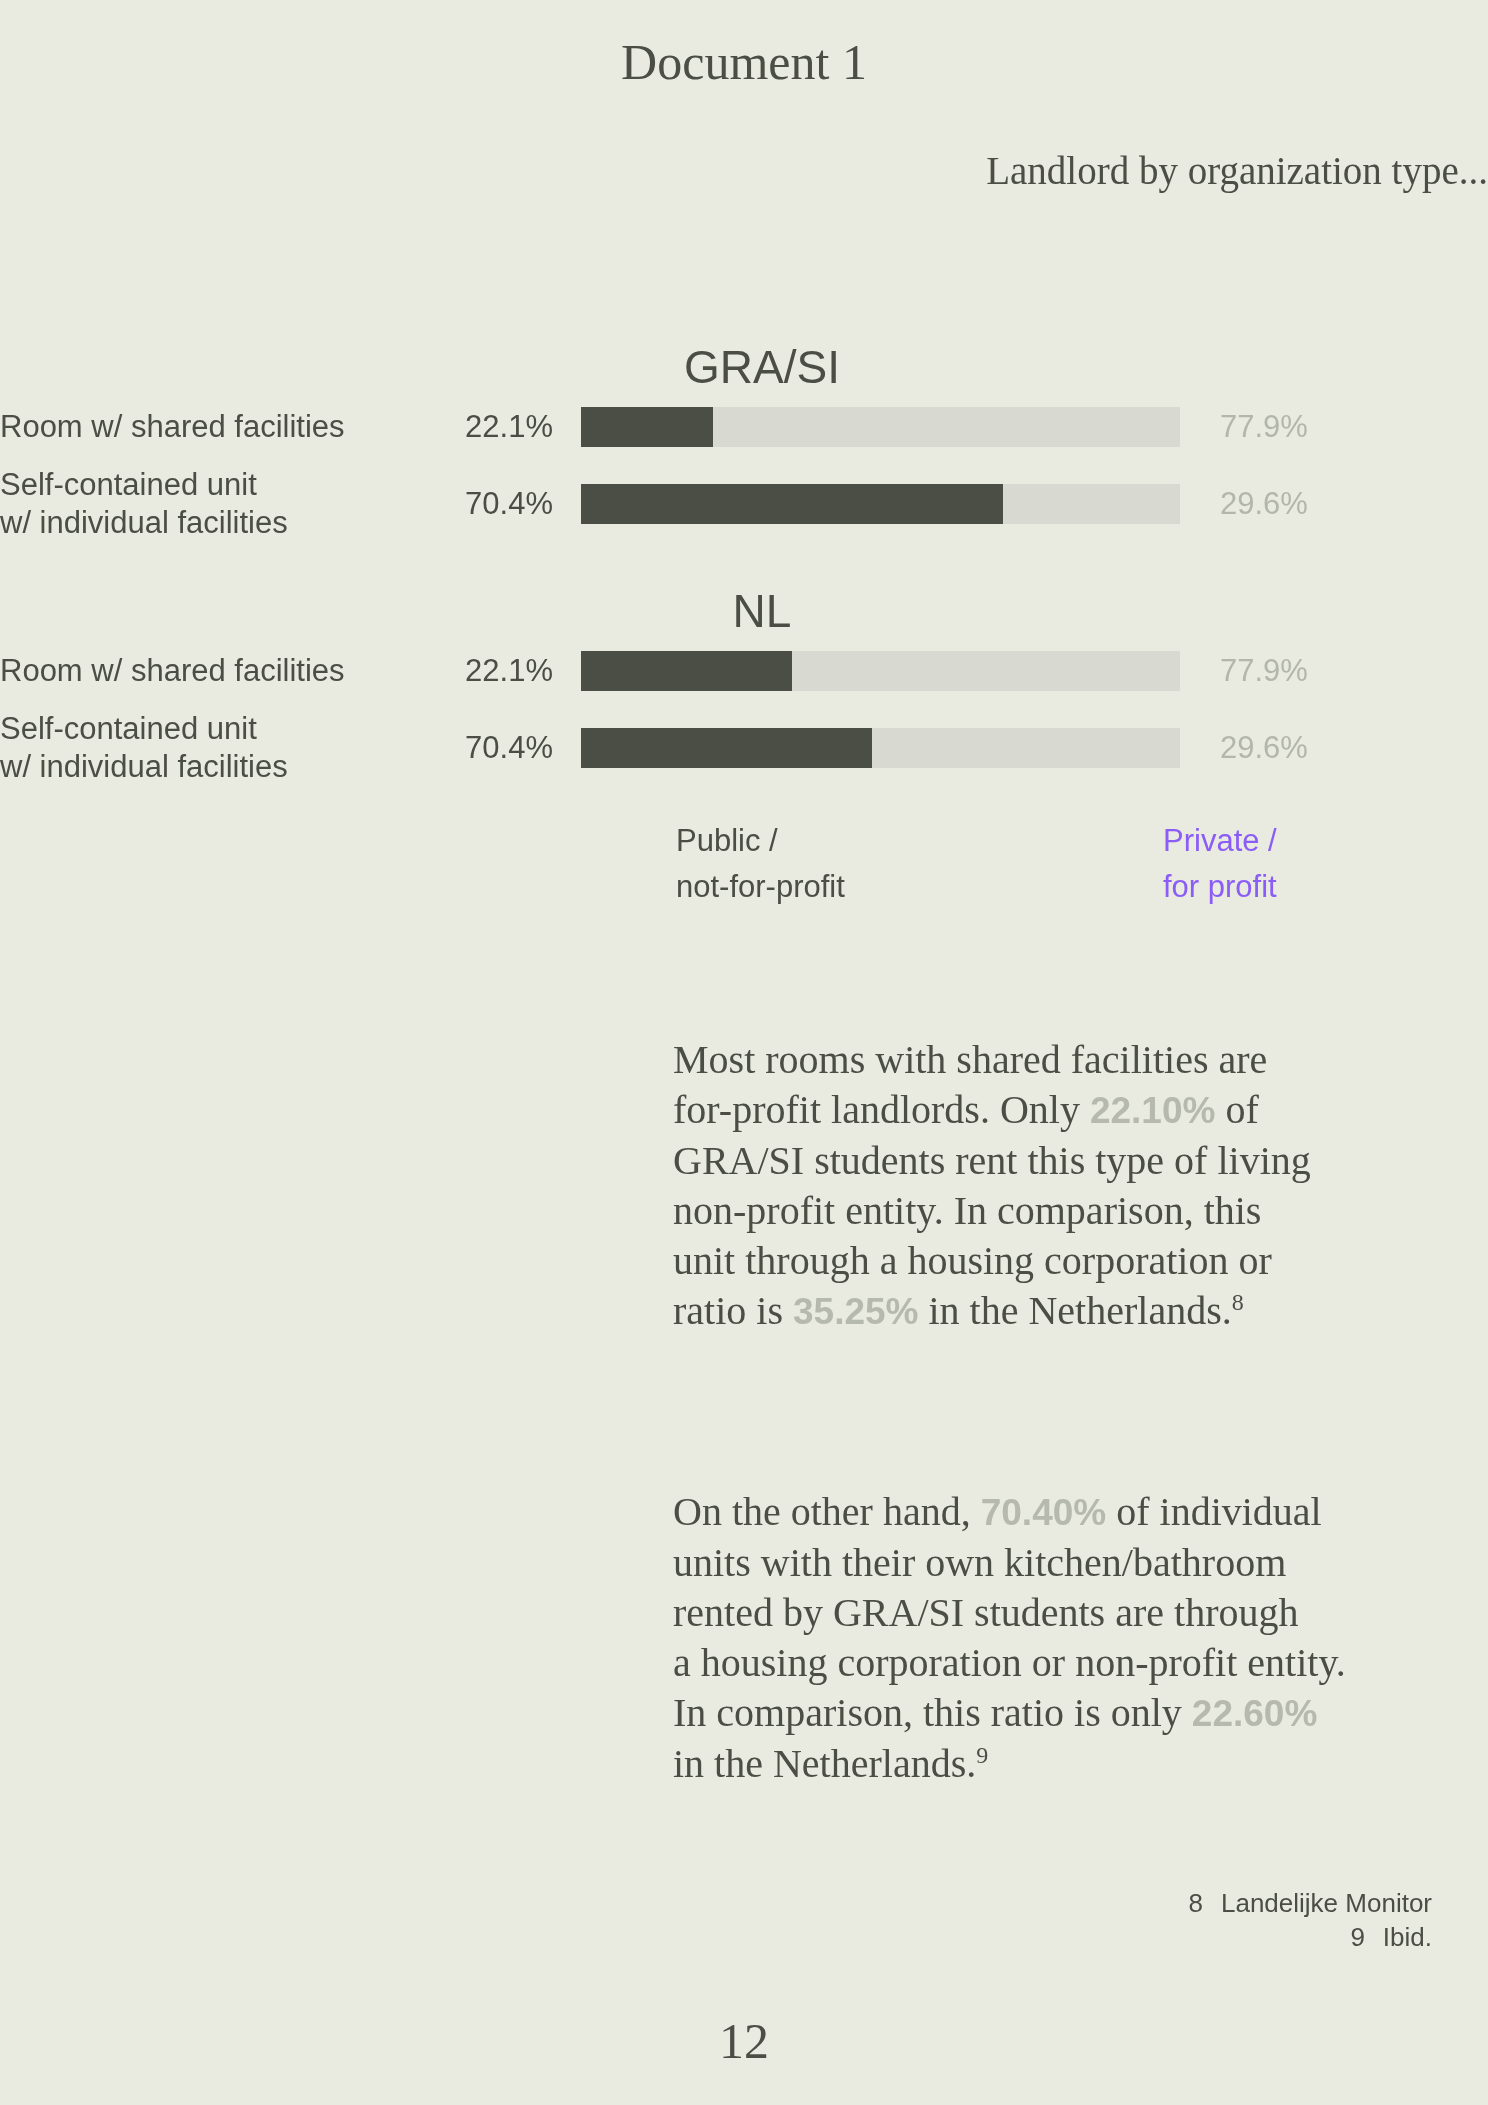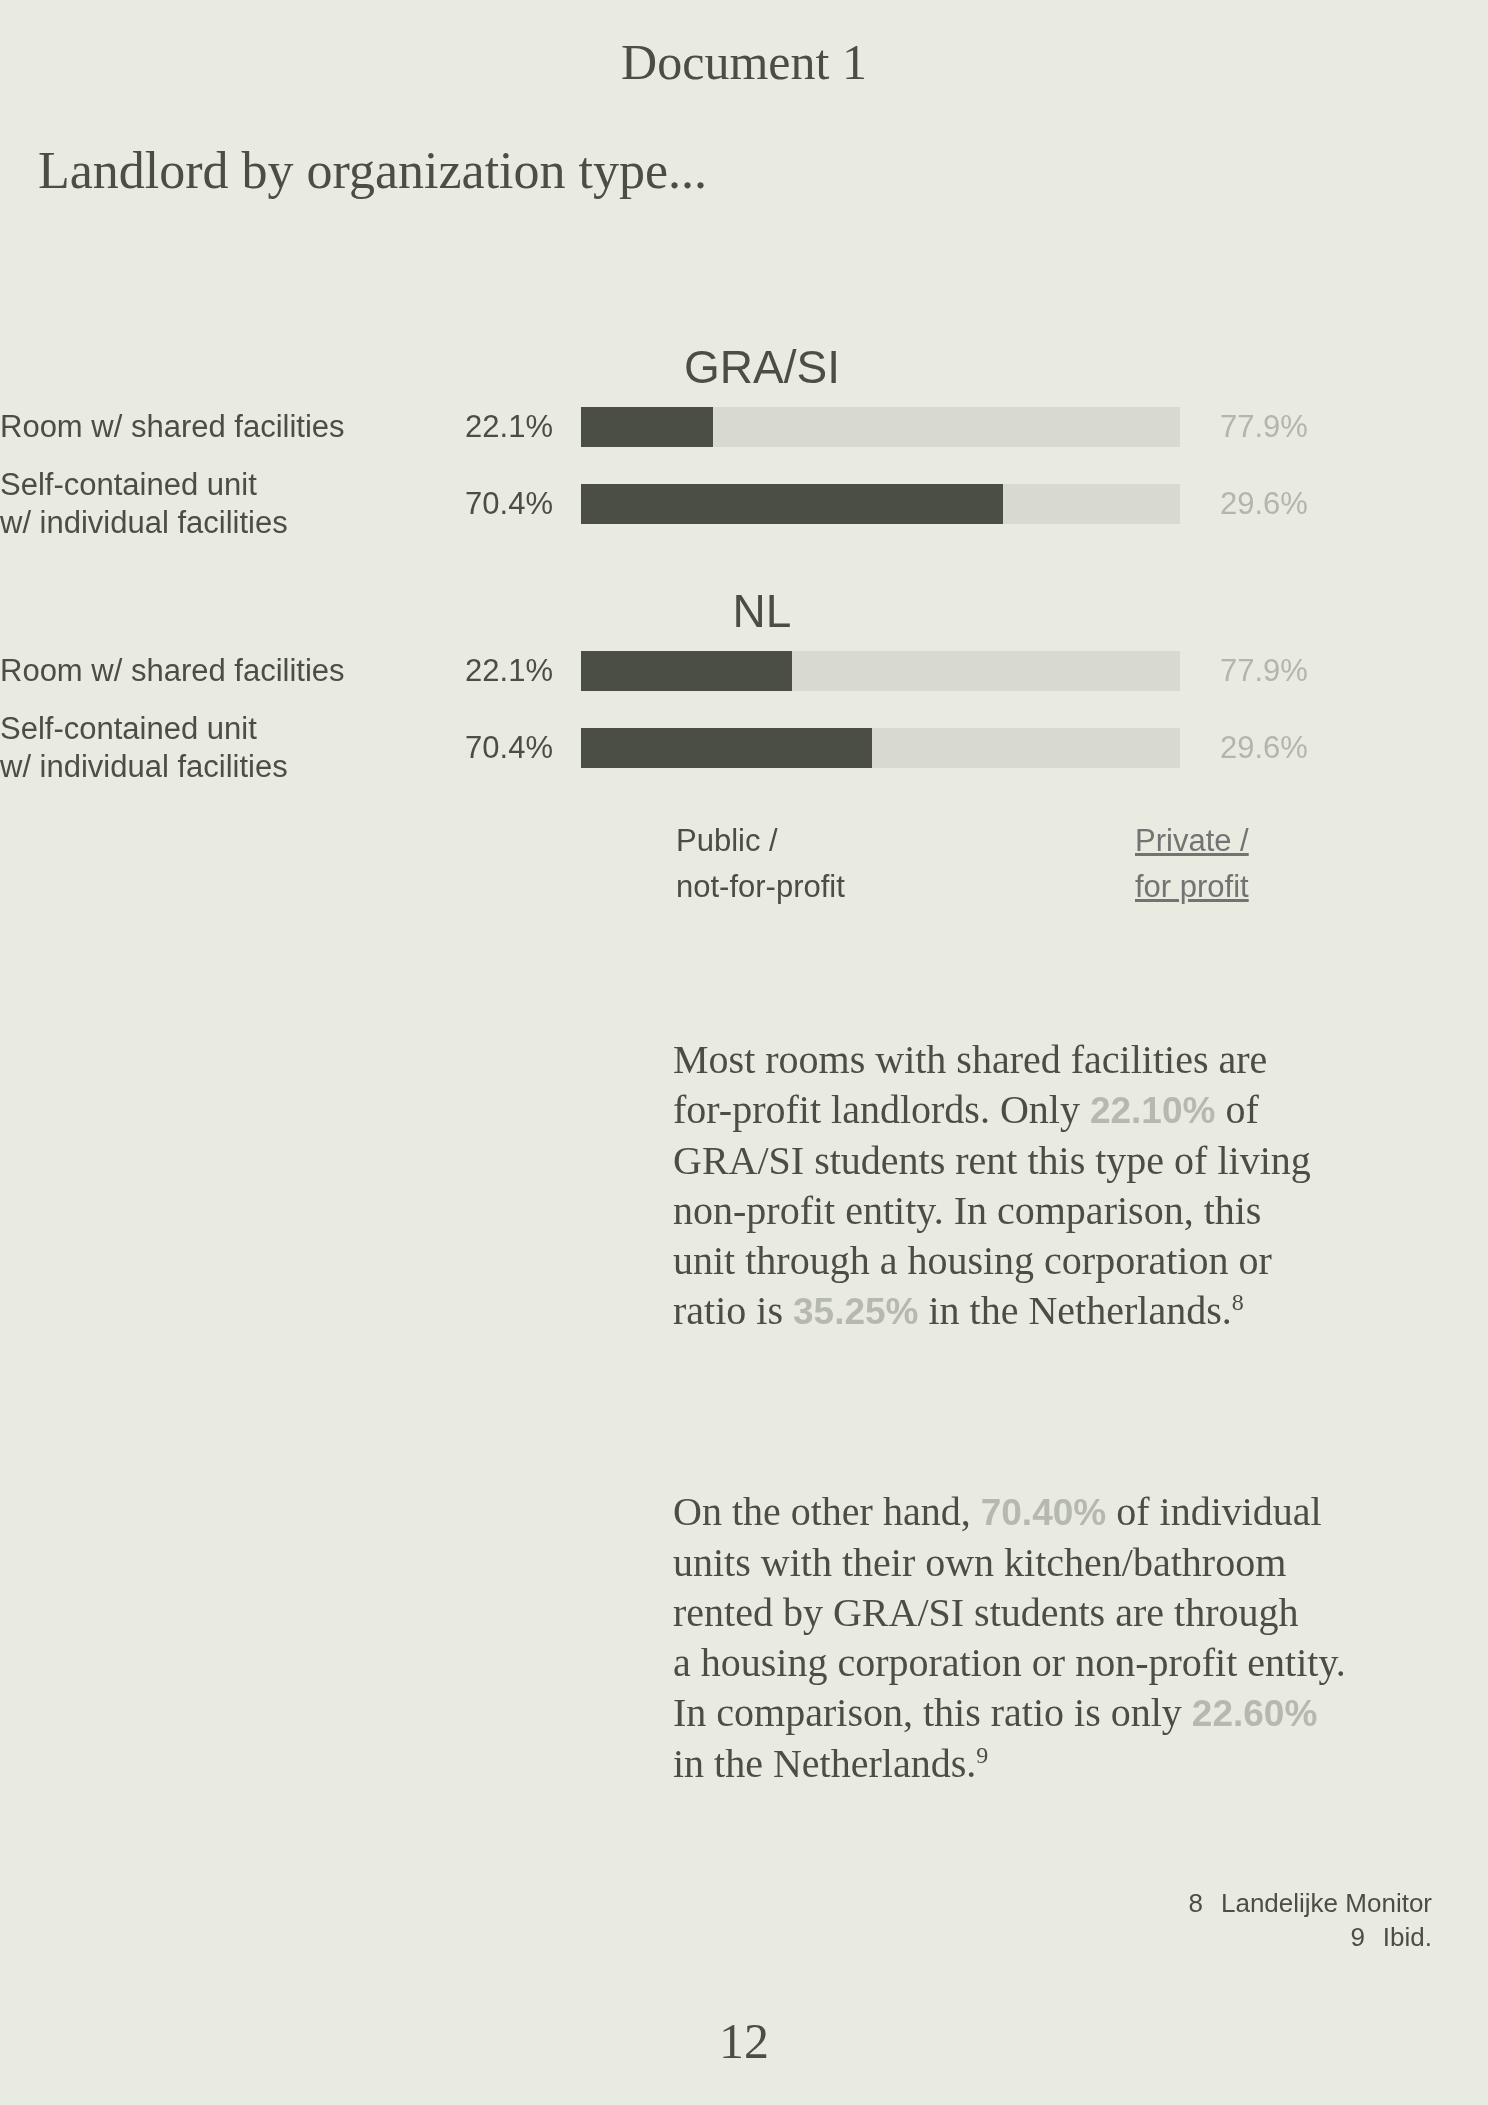--- a/index.html
+++ b/index.html
@@ -16,23 +16,23 @@
   
   .doc-title {
     position:absolute; top:34px; left:0; right:0;
     text-align:center;
     font-family:"Liberation Serif", serif;
     font-size:50px; line-height:56px; font-weight:400;
     color:#4b4e44;
   }
   .doc-subtitle {
     position:absolute; top:148px; left:38px; right:0;
-    text-align:left;
+    text-align:right;
     font-family:"Liberation Serif", serif;
-    font-size:52px; line-height:46px; font-weight:400;
+    font-size:39px; line-height:46px; font-weight:400;
     color:#4b4e44;
   }
 
   
   .chart { position:absolute; top:345px; left:0; width:1488px; }
   .chart-group + .chart-group { margin-top:65px; }
   .group-heading {
     margin-left:676px; width:172px;
     height:44px; line-height:44px; margin-bottom:18px;
     text-align:center;
@@ -59,21 +59,21 @@
     background:#4b4e44;
   }
   .remainder-label {
     margin-left:40px;
     font-size:31px; color:#b3b6ab; white-space:nowrap;
   }
 
   .chart-legend { margin-top:50px; margin-left:676px; position:relative; height:100px; }
   .legend-item { position:absolute; top:0; font-size:31px; line-height:46px; white-space:pre-line; }
   .legend-item.dark  { left:0; color:#4b4e44; }
-  .legend-item.muted { left:459px; color:#737373;text-decoration:underline; }
+  .legend-item.muted { left:487px; color:#8b5cf6; }
 
   
   .paragraph {
     position:absolute; left:673px; width:780px;
     font-family:"Liberation Serif", serif;
     font-size:40px; line-height:50px; color:#4b4e44;
   }
   .paragraph.first  { top:1035px; }
   .paragraph.second { top:1487px; }
   .para-line { white-space:nowrap; }

